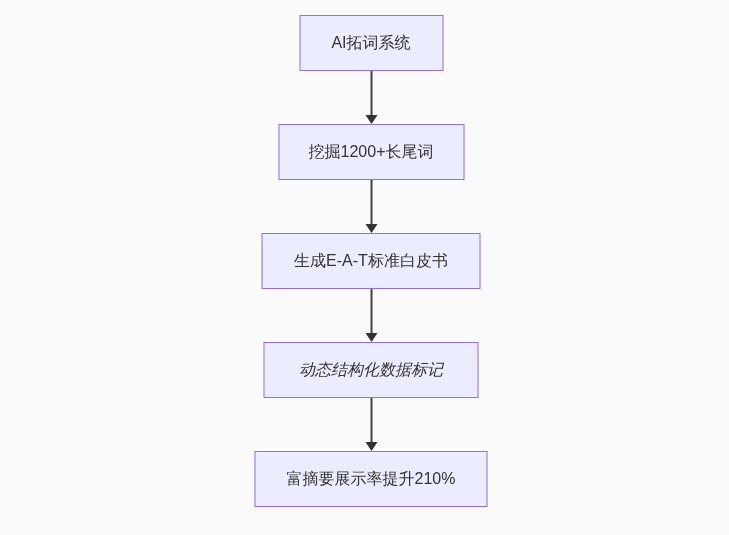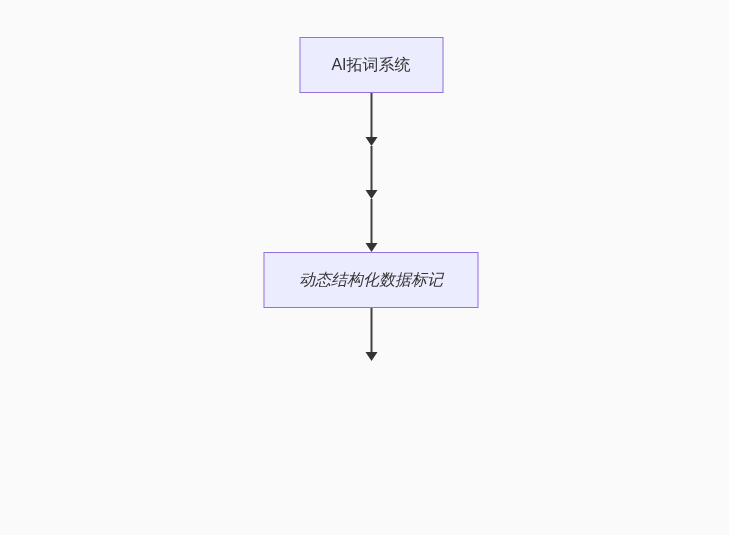--- a/index.html
+++ b/index.html
@@ -10,21 +10,20 @@
     width: 729px;
     height: 535px;
     background: #fafafa;
     font-family: "Liberation Sans", "DejaVu Sans", sans-serif;
     overflow: hidden;
   }
   .canvas {
     position: relative;
     width: 729px;
     height: 394px;
-    margin-top: 22px;
   }
   .flow-column {
     position: absolute;
     left: 371px;               
     top: 15px;
     transform: translateX(-50%);
     display: flex;
     flex-direction: column;
     align-items: center;
   }
@@ -75,36 +74,45 @@
 
     <div class="node n1">
       <span>AI拓词系统</span>
     </div>
 
     <div class="arrow">
       <div class="shaft"></div>
       <div class="head"></div>
     </div>
 
+    <div class="node n2">
+      <span>挖掘1200+长尾词</span>
+    </div>
 
     <div class="arrow">
       <div class="shaft"></div>
       <div class="head"></div>
     </div>
 
+    <div class="node n3">
+      <span>生成E-A-T标准白皮书</span>
+    </div>
 
     <div class="arrow">
       <div class="shaft"></div>
       <div class="head"></div>
     </div>
 
     <div class="node n4">
       <span>动态结构化数据标记</span>
     </div>
 
     <div class="arrow">
       <div class="shaft"></div>
       <div class="head"></div>
     </div>
 
+    <div class="node n5">
+      <span>富摘要展示率提升210%</span>
+    </div>
 
   </div>
 </div>
 
 </body></html>

